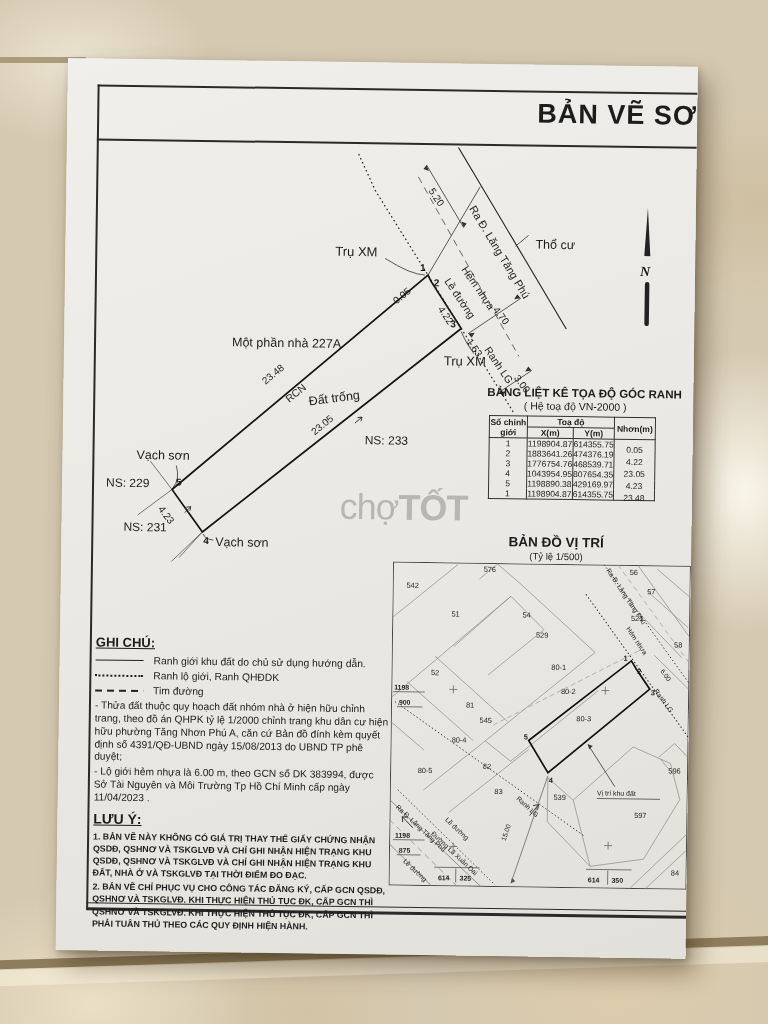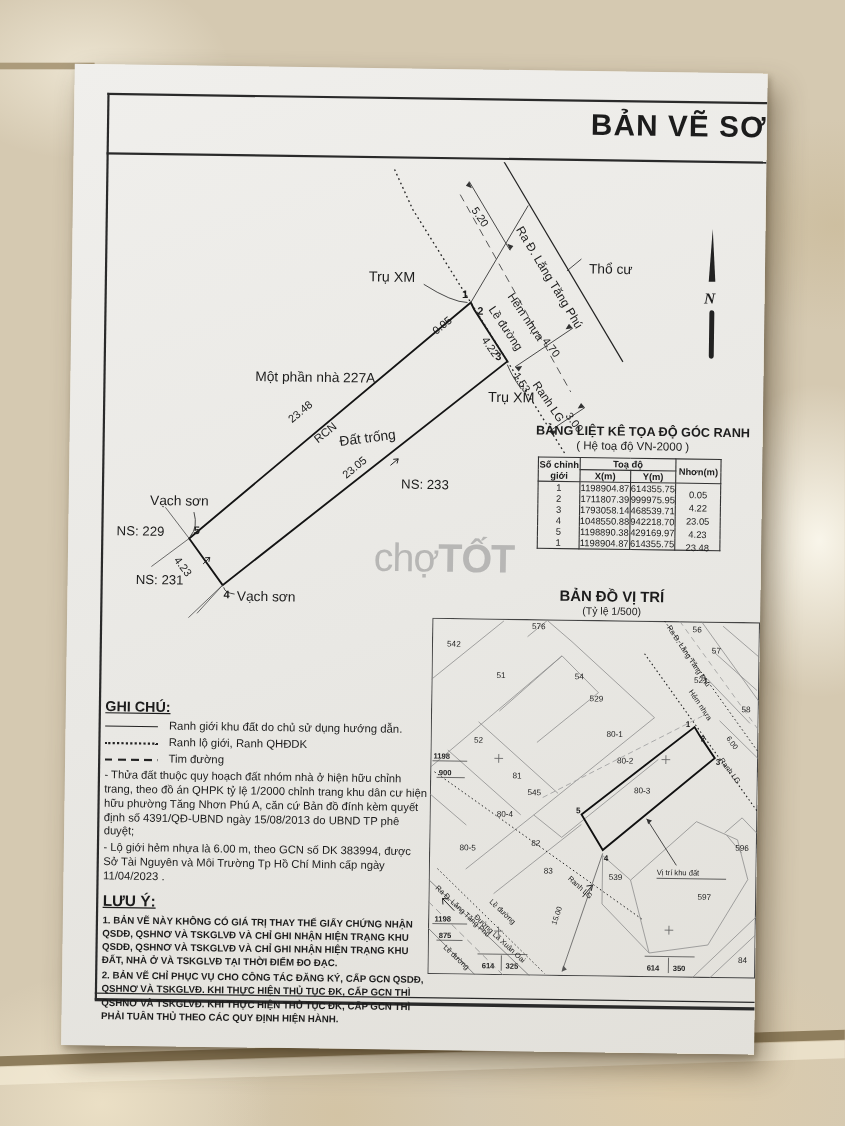--- a/index.html
+++ b/index.html
@@ -181,32 +181,32 @@
         <td rowspan="6" class="canh-cell">
           <div class="canh-val" style="top:5px">0.05</div>
           <div class="canh-val" style="top:17px">4.22</div>
           <div class="canh-val" style="top:29px">23.05</div>
           <div class="canh-val" style="top:41px">4.23</div>
           <div class="canh-val" style="top:53px">23.48</div>
         </td>
       </tr>
       <tr>
             <td class="no-h">2</td>
-            <td class="no-h">1711807.39</td>
-            <td class="no-h">999975.95</td>
+            <td class="no-h">1883641.26</td>
+            <td class="no-h">474376.19</td>
           </tr>
       <tr>
             <td class="no-h">3</td>
-            <td class="no-h">1793058.14</td>
+            <td class="no-h">1776754.76</td>
             <td class="no-h">468539.71</td>
           </tr>
       <tr>
             <td class="no-h">4</td>
-            <td class="no-h">1048550.88</td>
-            <td class="no-h">942218.70</td>
+            <td class="no-h">1043954.95</td>
+            <td class="no-h">807654.35</td>
           </tr>
       <tr>
             <td class="no-h">5</td>
             <td class="no-h">1198890.38</td>
             <td class="no-h">429169.97</td>
           </tr>
       <tr>
             <td class="no-h" style="border-bottom:1px solid #333">1</td>
             <td class="no-h" style="border-bottom:1px solid #333">1198904.87</td>
             <td class="no-h" style="border-bottom:1px solid #333">614355.75</td>

